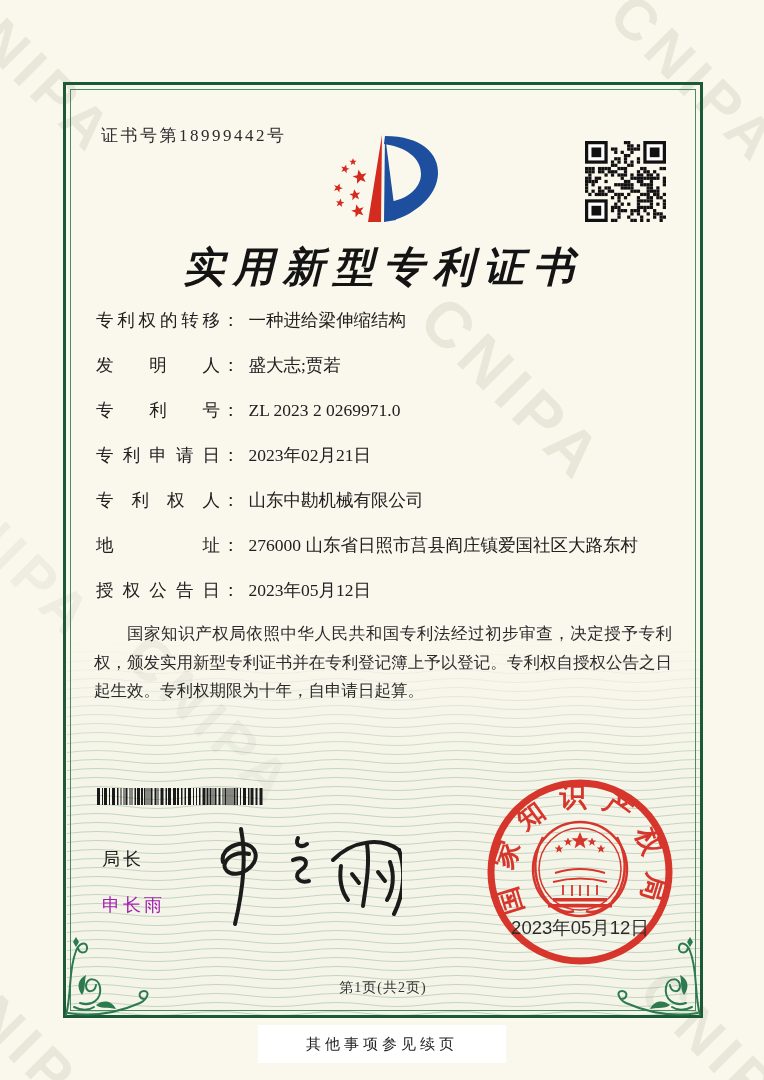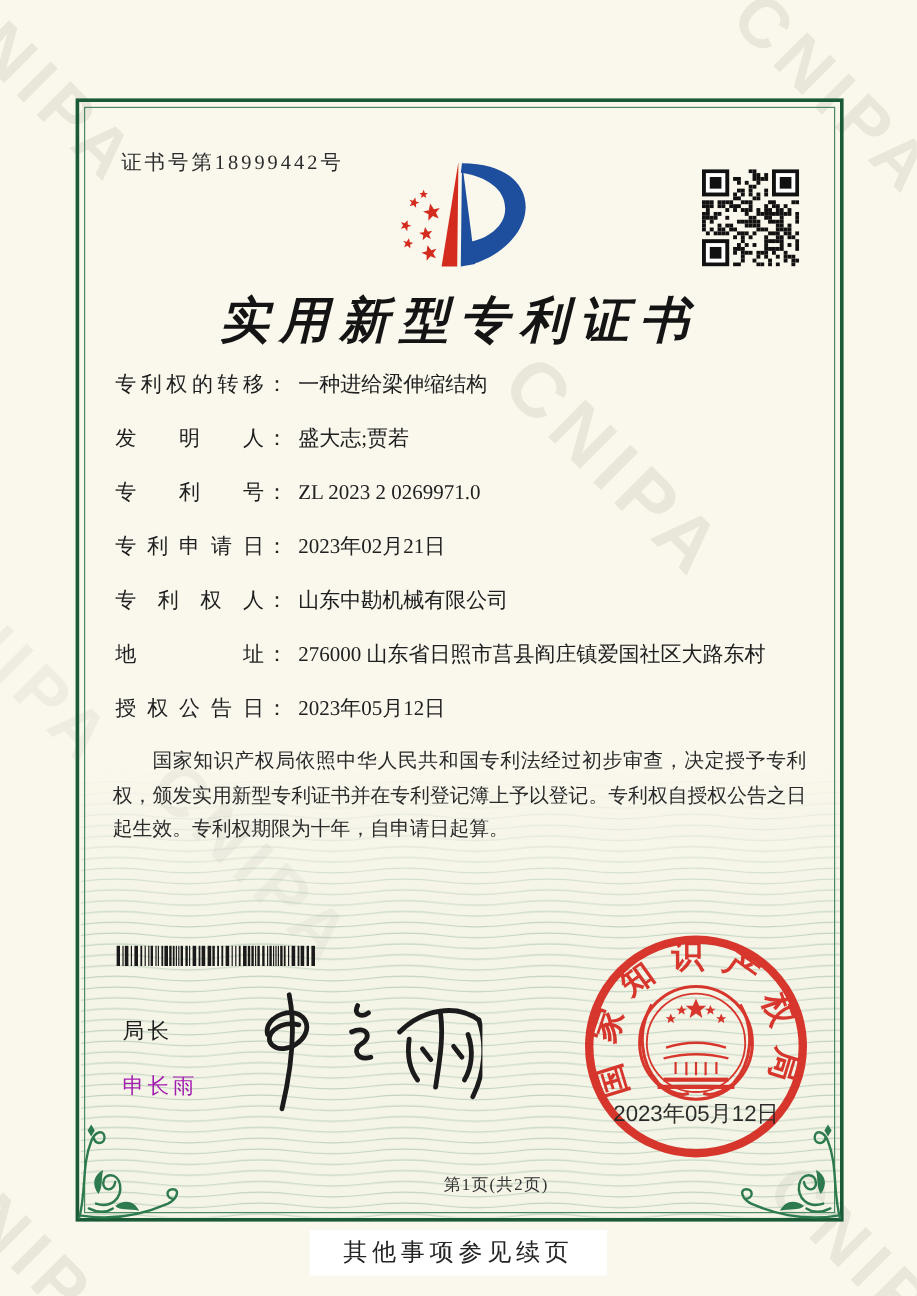--- a/index.html
+++ b/index.html
@@ -36,24 +36,24 @@
   .fl2{display:inline-block;width:106px;text-align:justify;text-align-last:justify;vertical-align:bottom;}
   
   .paras{position:absolute;left:94px;top:620px;width:578px;
     font-size:16.5px;line-height:28.5px;text-align:justify;color:#2a2a2a;}
   .paras p{margin:0 0 8px 0;text-indent:2em;}
   
   .signer-title{position:absolute;left:102px;top:847px;font-size:18px;letter-spacing:3px;
     font-family:"Liberation Sans","DejaVu Sans",sans-serif;color:#1b1b1b;}
   .signer-name{position:absolute;left:102px;top:893px;font-size:18px;letter-spacing:3px;
     font-family:"Liberation Sans","DejaVu Sans",sans-serif;color:#a21caf;}
-  .page-num{position:absolute;left:63px;top:979px;width:701px;text-align:center;
+  .page-num{position:absolute;left:63px;top:979px;width:640px;text-align:center;
     font-size:14px;letter-spacing:1px;color:#333;}
   .cont-note{position:absolute;left:258px;top:1025px;width:248px;height:38px;
-    background:#ffffff;text-align:center;line-height:38px;font-size:20px;
+    background:#ffffff;text-align:center;line-height:38px;font-size:15px;
     letter-spacing:4px;color:#242424;}
   svg{display:block;}
 </style>
 </head>
 <body>
 
 <div class="wm" style="left:-75px;top:35px;">CNIPA</div>
 <div class="wm" style="left:590px;top:45px;">CNIPA</div>
 <div class="wm" style="left:398px;top:352px;font-size:64px;">CNIPA</div>
 <div class="wm light" style="left:-95px;top:520px;">CNIPA</div>

